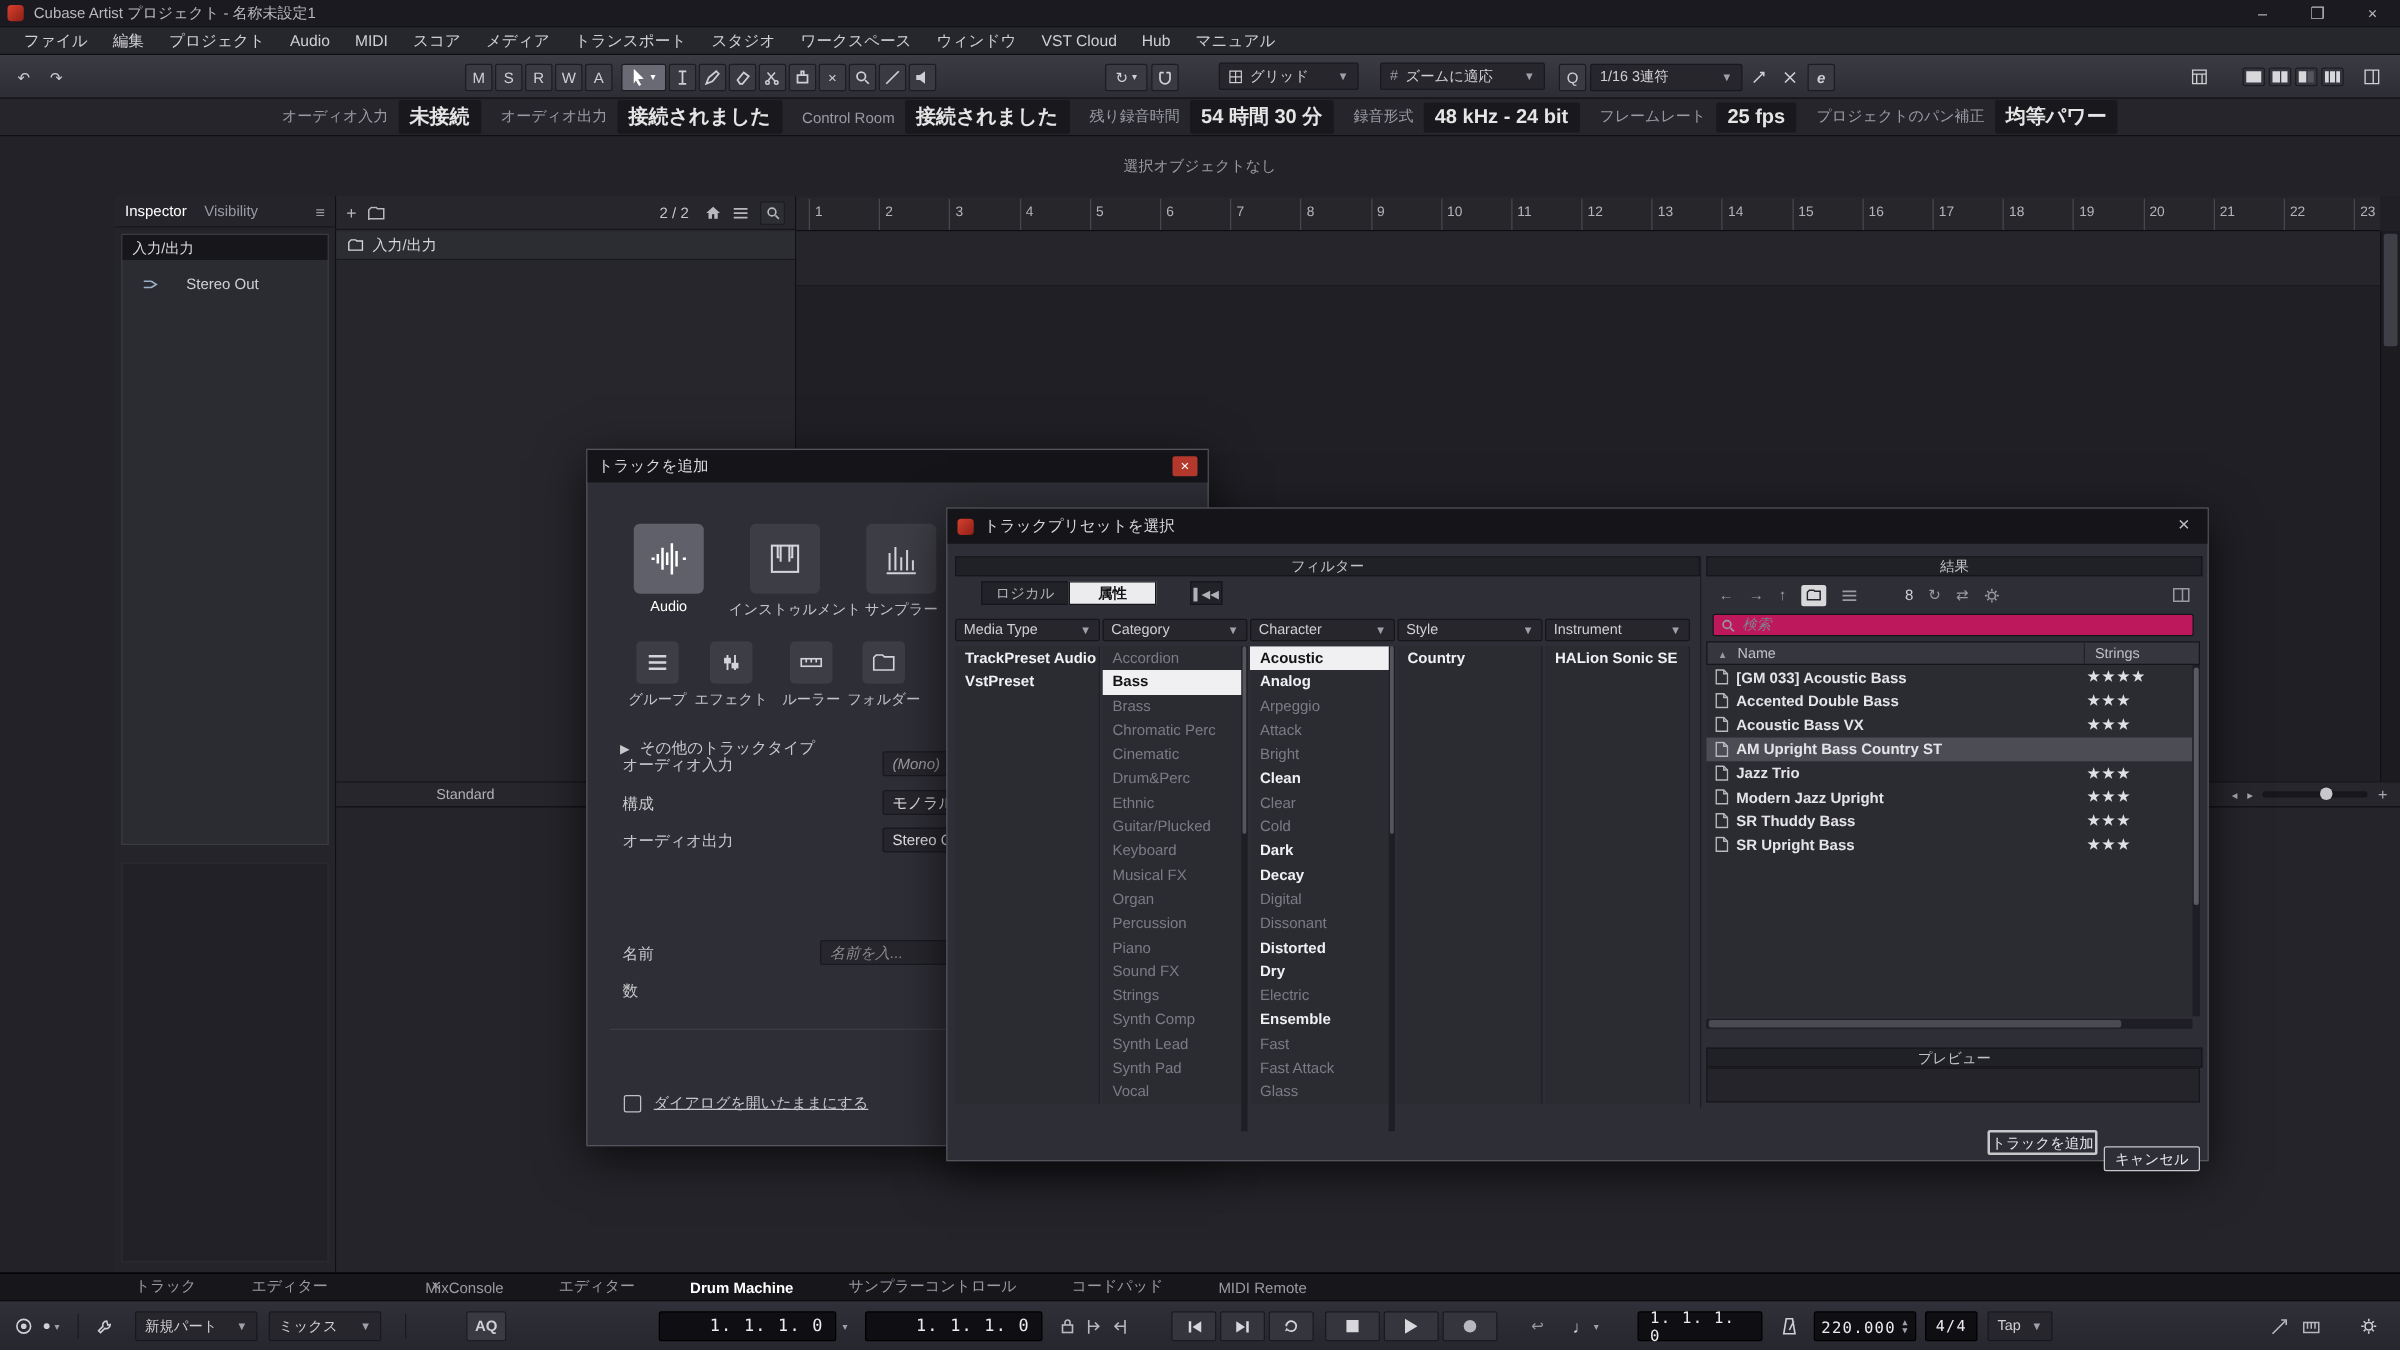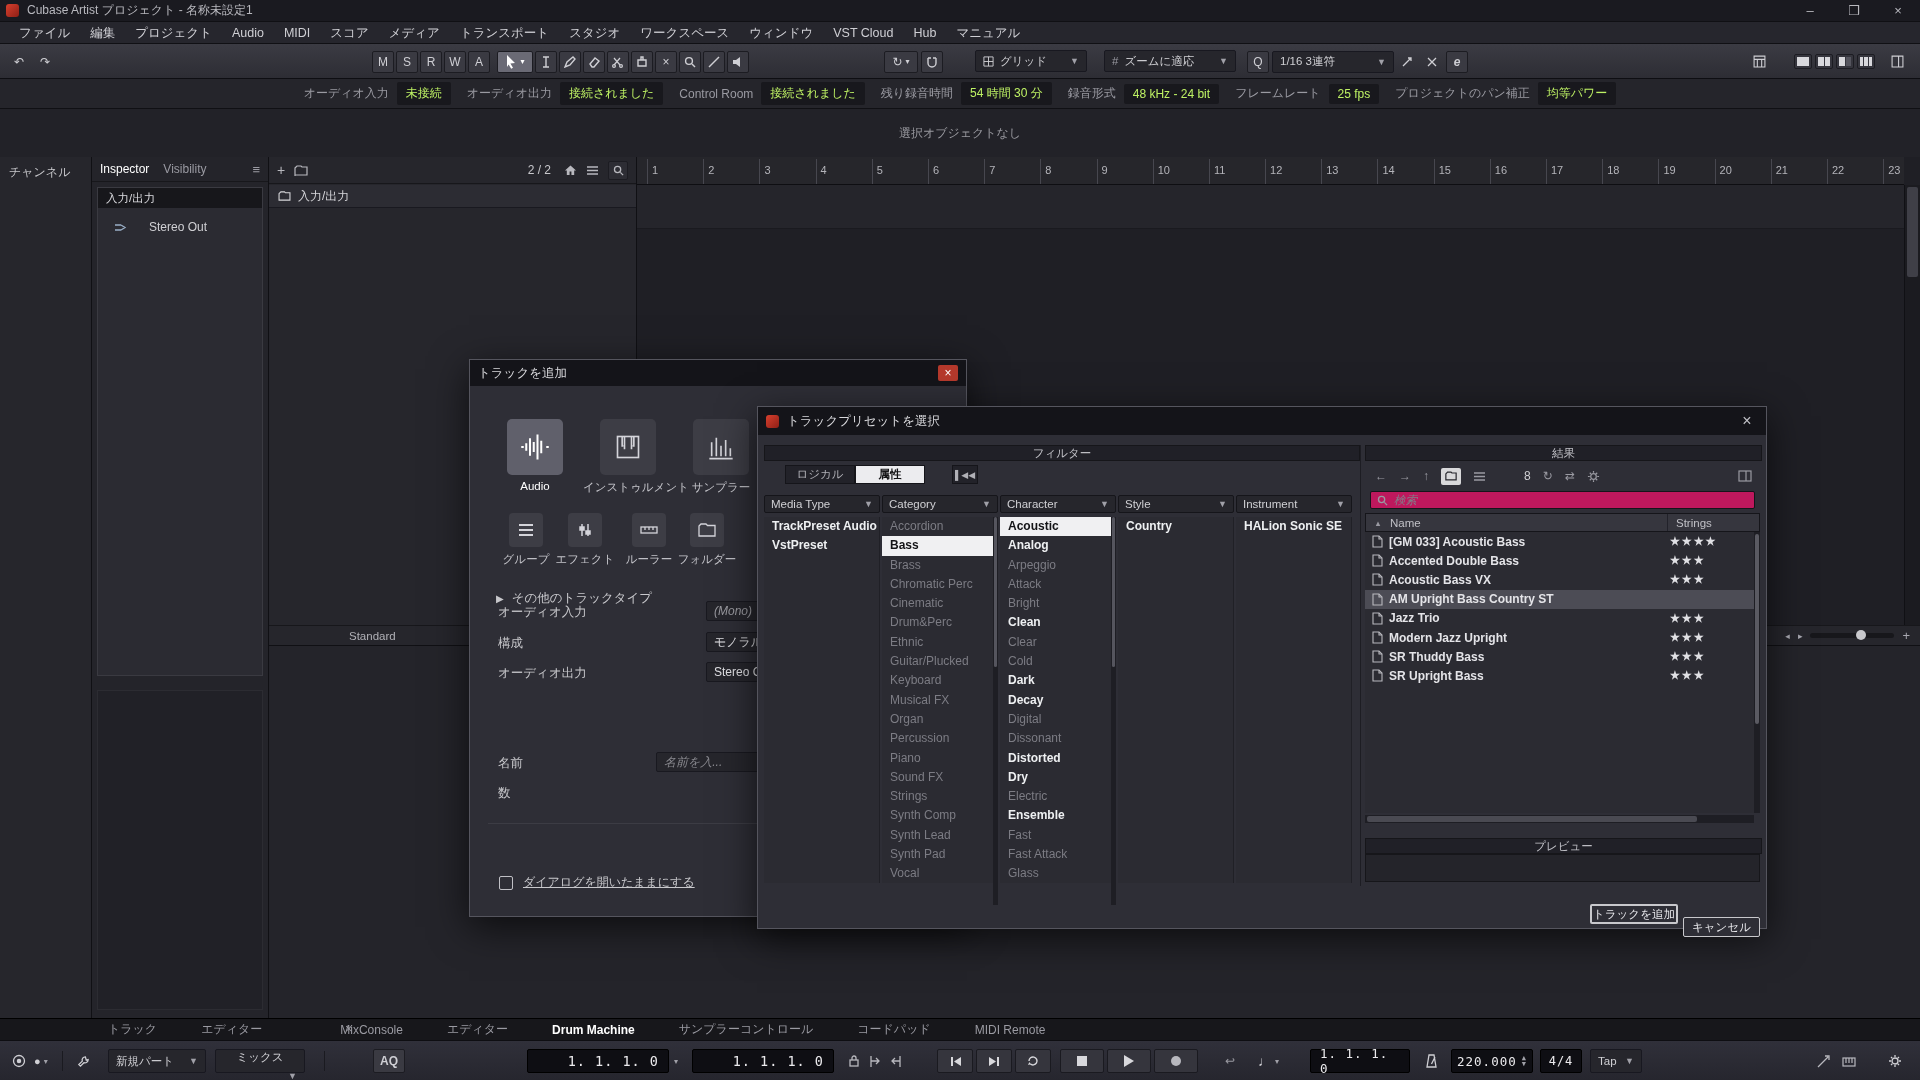--- a/index.html
+++ b/index.html
@@ -34,21 +34,21 @@
   .caret{font-size:9px;color:#a0a0a8;margin-left:auto;}
   .lettergrp{display:flex;gap:2px;}
   .toggles{display:flex;gap:3px;}
   .toggles .pt{width:18px;height:15px;background:#35353d;border:1px solid #1c1c22;border-radius:2px;display:flex;align-items:center;justify-content:center;gap:1px;padding:2px;}
   .toggles .pt i{display:block;background:#d8d8dc;flex:1;height:100%;}
 
   
   .statusbar{position:absolute;top:79px;left:0;right:0;height:30px;background:#25252b;border-bottom:1px solid #101014;display:flex;align-items:center;justify-content:center;gap:16px;}
   .stitem{display:flex;align-items:center;gap:8px;}
   .stitem .lab{color:#9a9aa2;font-size:12px;}
-  .stitem .val{background:#18181d;border-radius:2px;padding:3px 9px;color:#bef264;font-size:12px;font-weight:normal;}
+  .stitem .val{background:#18181d;border-radius:2px;padding:3px 9px;color:#e5e5e5;font-size:16px;font-weight:bold;}
 
   
   .infoline{position:absolute;top:109px;left:0;right:0;height:48px;display:flex;align-items:center;justify-content:center;color:#9a9aa0;font-size:12px;}
 
   
   .main{position:absolute;top:157px;left:0;right:0;bottom:62px;background:var(--bg);}
   .channelcol{position:absolute;top:0;left:0;width:92px;bottom:0;background:#26262c;border-right:1px solid #101014;padding:7px 0 0 9px;color:#c8c8cc;font-size:12px;}
   .inspcol{position:absolute;top:0;left:92px;width:177px;bottom:0;background:#24242a;border-right:1px solid #101014;}
   .insp-tabs{display:flex;align-items:center;height:25px;padding:0 8px;gap:14px;border-bottom:1px solid #17171b;font-size:12px;}
   .insp-tab.active{color:#fff;}
@@ -368,23 +368,20 @@
       <span class="val">均等パワー</span>
     </div>
   </div>
 
 <div class="infoline">
     <span>選択オブジェクトなし</span>
   </div>
 
 <div class="main">
 
-  <div class="channelcol">
-    <span>チャンネル</span>
-  </div>
 
   <div class="inspcol">
     <div class="insp-tabs">
       <span class="insp-tab active">Inspector</span>
       <span class="insp-tab">Visibility</span>
       <span class="insp-menuicon">≡</span>
     </div>
     <div class="insp-box">
       <div class="insp-hdr">
           <span>入力/出力</span>
@@ -877,21 +874,21 @@
       </span>
     <span class="tdiv"></span>
     <svg width="13" height="13" viewBox="0 0 14 14" stroke="currentColor" fill="none" stroke-width="1.4">
         <path d="M9 2a3.5 3.5 0 0 0-3.3 4.6L2 10.3 3.7 12l3.7-3.7A3.5 3.5 0 0 0 12 5l-2 .5L9 2z"></path>
       </svg>
   </div>
   <div class="tr combo" style="left:108px;width:98px;">
     <span>新規パート</span>
       <span class="caret">▼</span>
   </div>
-  <div class="tr combo" style="left:215px;width:90px;flex-direction:column;">
+  <div class="tr combo" style="left:215px;width:90px;">
     <span>ミックス</span>
       <span class="caret">▼</span>
   </div>
   <div class="tr" style="left:318px;">
       <span class="tdiv"></span>
     </div>
   <div class="tr ibtn" style="left:373px;width:32px;font-weight:bold;">
       <span>AQ</span>
     </div>
 

